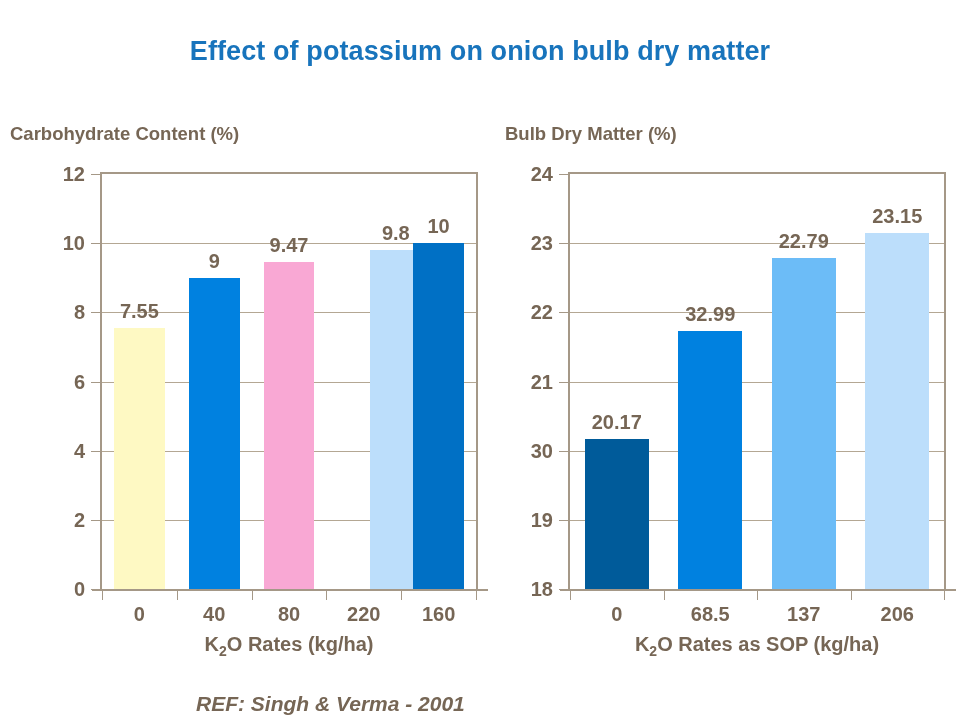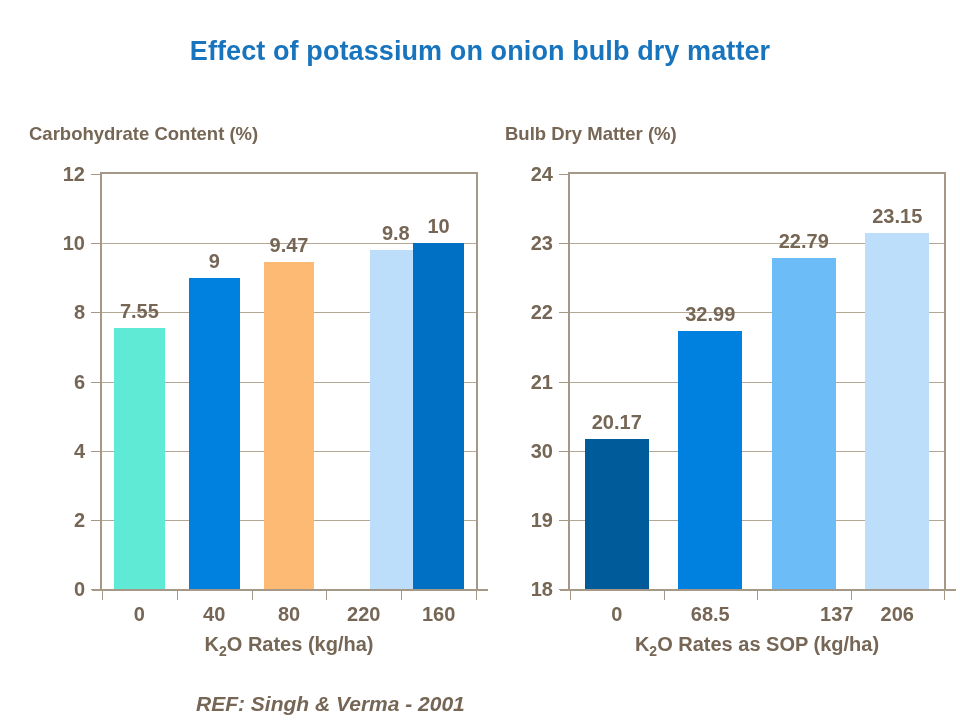--- a/index.html
+++ b/index.html
@@ -43,21 +43,21 @@
   #panel-left  { left: 0px;   width: 490px; }
   #panel-right { left: 490px; width: 470px; }
 
   .axis-title {
     position: absolute;
     font-size: 18.5px;
     font-weight: bold;
     color: #766655;
     white-space: nowrap;
   }
-  #panel-left .axis-title  { left: 29px; top: 123px; }
+  #panel-left .axis-title  { left: 10px; top: 123px; }
   #panel-right .axis-title { left: 15px; top: 123px; }
 
   
   .plot {
     position: absolute;
     border-left: 2px solid #A59887;
     border-top: 2px solid #A59887;
     border-right: 2px solid #A59887;
     box-sizing: border-box;
     background: #ffffff;
@@ -186,31 +186,31 @@
         <div class="ylabel" style="top: 50%;">6</div>
         <div class="gridline" style="top: 33.3333%;"></div>
         <div class="ytick" style="top: 33.3333%;"></div>
         <div class="ylabel" style="top: 33.3333%;">8</div>
         <div class="gridline" style="top: 16.6667%;"></div>
         <div class="ytick" style="top: 16.6667%;"></div>
         <div class="ylabel" style="top: 16.6667%;">10</div>
         <div class="ytick" style="top: 0%;"></div>
         <div class="ylabel" style="top: 0%;">12</div>
         <div class="baseline"></div>
-        <div class="bar" style="left: 3.2%; width: 13.6%; height: 62.9167%; background: #5eead4;">
+        <div class="bar" style="left: 3.2%; width: 13.6%; height: 62.9167%; background: #fef9c3;">
           <div class="bar-value">7.55</div>
         </div>
         <div class="xtick" style="left: 0%;"></div>
         <div class="xlabel" style="left: 10%;">0</div>
         <div class="bar" style="left: 23.2%; width: 13.6%; height: 75%; background: rgb(0, 129, 224);">
           <div class="bar-value">9</div>
         </div>
         <div class="xtick" style="left: 20%;"></div>
         <div class="xlabel" style="left: 30%;">40</div>
-        <div class="bar" style="left: 43.2%; width: 13.6%; height: 78.9167%; background: #fdba74;">
+        <div class="bar" style="left: 43.2%; width: 13.6%; height: 78.9167%; background: #f9a8d4;">
           <div class="bar-value">9.47</div>
         </div>
         <div class="xtick" style="left: 40%;"></div>
         <div class="xlabel" style="left: 50%;">80</div>
         <div class="bar" style="left: 63.2%; width: 13.6%; height: 81.6667%; background: rgb(188, 222, 251); margin-left: 32px;">
           <div class="bar-value">9.8</div>
         </div>
         <div class="xtick" style="left: 60%;"></div>
         <div class="xlabel" style="left: 70%;">220</div>
         <div class="bar" style="left: 83.2%; width: 13.6%; height: 83.3333%; background: rgb(0, 112, 197);">
@@ -260,21 +260,21 @@
         <div class="xlabel" style="left: 12.5%;">0</div>
         <div class="bar" style="left: 29%; width: 17%; height: 62.1667%; background: rgb(0, 129, 224);">
           <div class="bar-value">32.99</div>
         </div>
         <div class="xtick" style="left: 25%;"></div>
         <div class="xlabel" style="left: 37.5%;">68.5</div>
         <div class="bar" style="left: 54%; width: 17%; height: 79.8333%; background: rgb(108, 188, 247);">
           <div class="bar-value">22.79</div>
         </div>
         <div class="xtick" style="left: 50%;"></div>
-        <div class="xlabel" style="left: 62.5%; margin-left: 33px;">137</div>
+        <div class="xlabel" style="left: 62.5%;">137</div>
         <div class="bar" style="left: 79%; width: 17%; height: 85.8333%; background: rgb(188, 222, 251);">
           <div class="bar-value">23.15</div>
         </div>
         <div class="xtick" style="left: 75%;"></div>
         <div class="xlabel" style="left: 87.5%;">206</div>
         <div class="xtick" style="left: 100%;"></div>
       </div>
 
     <div class="axis-caption">
       <span>K</span><sub>2</sub><span>O Rates as SOP (kg/ha)</span>

